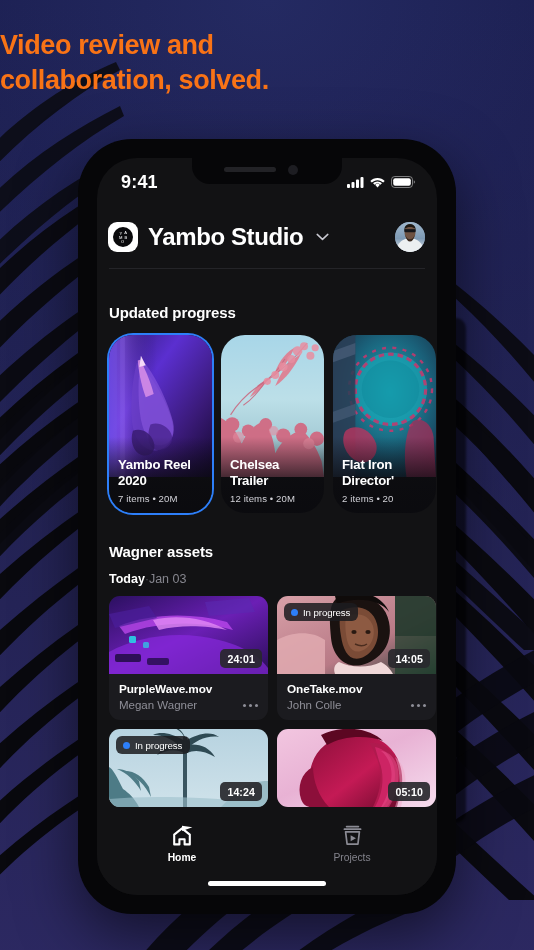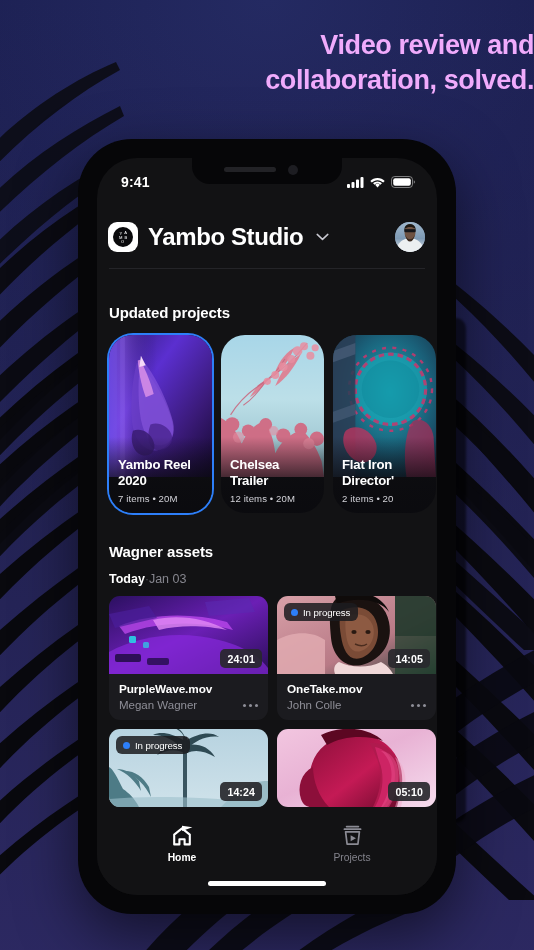--- a/index.html
+++ b/index.html
@@ -21,21 +21,21 @@
     position:absolute; inset:0;
     background:
       linear-gradient(180deg, rgba(26,31,77,0.0) 0%, rgba(44,40,95,0.55) 55%, rgba(50,44,105,0.75) 100%);
   }
   .fronds { position:absolute; inset:0; }
   .fronds svg { position:absolute; }
 
   
   .headline {
     position:absolute; top:28px; left:0; width:534px;
-    text-align:right; color:#f0abfc;
+    text-align:left; color:#f97316;
     font-size:27px; font-weight:bold; line-height:1.30;
     letter-spacing:-0.4px;
     z-index:5;
   }
 
   
   .phone {
     position:absolute; left:78px; top:139px;
     width:378px; height:775px;
     background:#060608;
@@ -70,21 +70,21 @@
     position:absolute; left:96px; top:7px; width:10px; height:10px;
     background:#1d1d22; border-radius:50%;
   }
 
   
   .statusbar{
     position:absolute; top:0; left:0; width:340px; height:42px;
     display:flex; align-items:center; justify-content:space-between;
     padding:6px 22px 0 24px; z-index:30; color:#fff;
   }
-  .status-time{ font-size:14px; font-weight:bold; letter-spacing:0.2px; }
+  .status-time{ font-size:18px; font-weight:bold; letter-spacing:0.2px; }
   .status-icons{ display:flex; align-items:center; gap:6px; }
 
   
   .app-header{
     position:absolute; top:50px; left:0; width:340px; height:58px;
     display:flex; align-items:center; padding:0 12px 0 11px; gap:10px;
   }
   .logo{
     width:30px; height:30px; background:#fff; border-radius:9px;
     display:flex; align-items:center; justify-content:center; flex:0 0 auto;
@@ -339,21 +339,21 @@
           <path d="M9.5 9.5 C9.5 5.6 12 3.4 15 3.4 C18 3.4 20.5 5.6 20.5 9.5 C20.5 14.6 18.4 18.6 15 18.6 C11.6 18.6 9.5 14.6 9.5 9.5 Z" fill="#6e5242"></path>
           <path d="M10.2 12.4 C11.2 17.2 12.9 19.6 15 19.6 C17.1 19.6 18.8 17.2 19.8 12.4 C18.6 15.8 17 17.2 15 17.2 C13 17.2 11.4 15.8 10.2 12.4 Z" fill="#3a2b22"></path>
           <path d="M9.2 7.2 C9.8 3.6 12.2 2 15 2 C17.8 2 20.2 3.6 20.8 7.2 C19 5.6 17 5.0 15 5.0 C13 5.0 11 5.6 9.2 7.2 Z" fill="#1d1711"></path>
           <rect x="9.3" y="7.6" width="11.4" height="2.6" rx="1.2" fill="#14161a"></rect>
           <rect x="9.0" y="7.2" width="11.9" height="1" rx="0.5" fill="#14161a"></rect>
         </svg>
       </div>
     </div>
     <div class="hdr-divider"></div>
 
-    <div class="sec-title" id="sec-projects">Updated projects</div>
+    <div class="sec-title" id="sec-projects">Updated progress</div>
 
     <div class="proj-strip">
 
       <div class="proj-card sel">
         <svg class="proj-art" viewBox="0 0 129 178" preserveAspectRatio="none">
           <defs>
             <linearGradient id="p1" x1="0" y1="0" x2="1" y2="1">
               <stop offset="0%" stop-color="#2c1a6e"></stop>
               <stop offset="35%" stop-color="#5b2fd0"></stop>
               <stop offset="70%" stop-color="#3a1a78"></stop>

